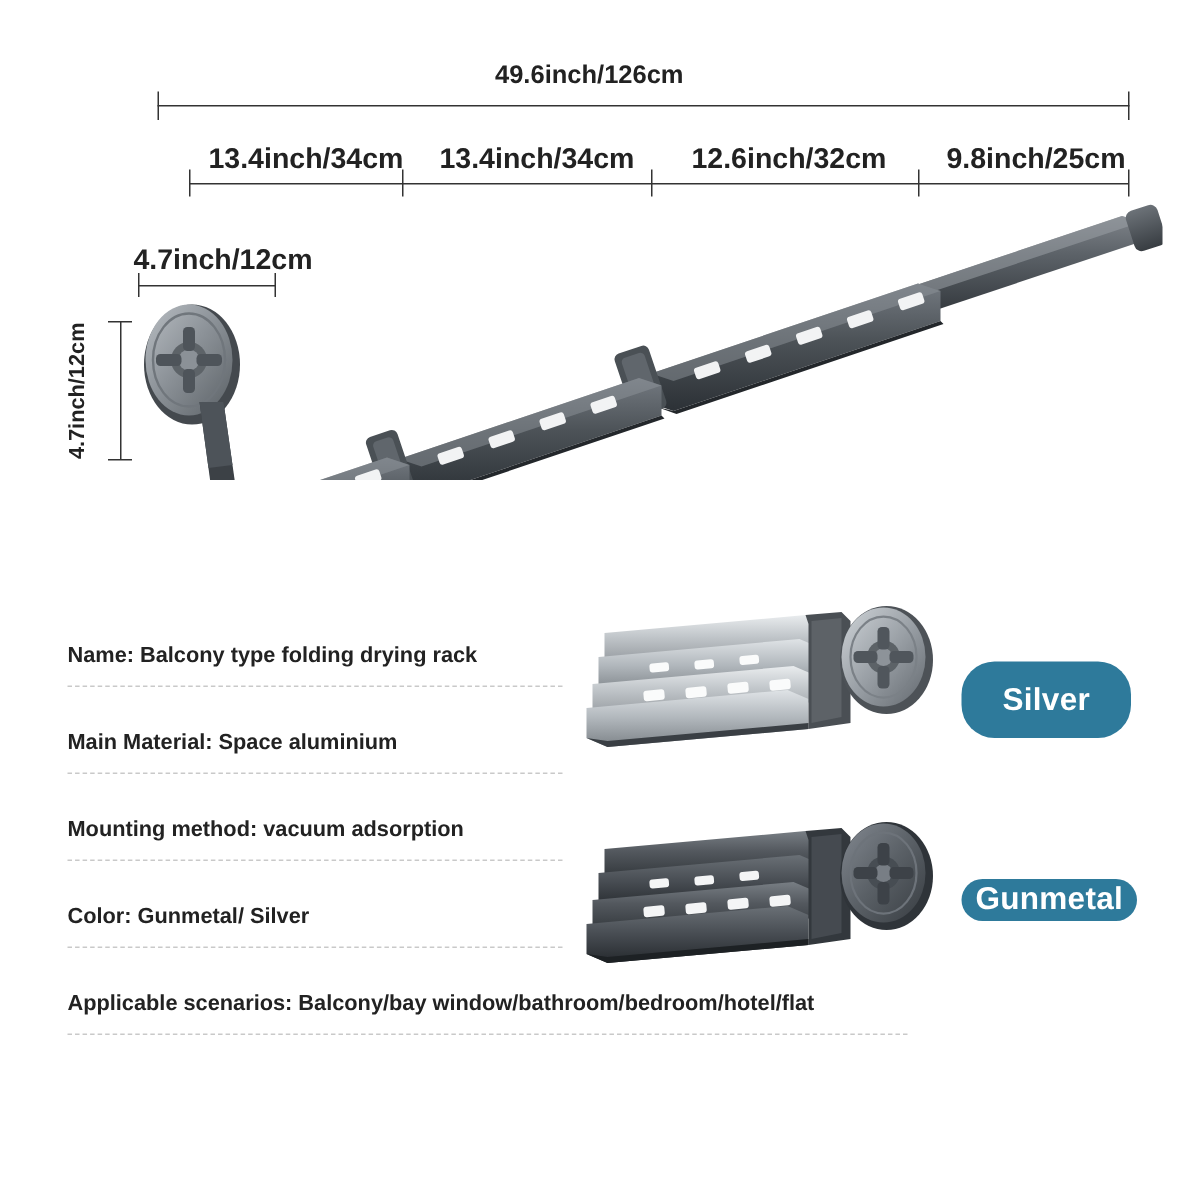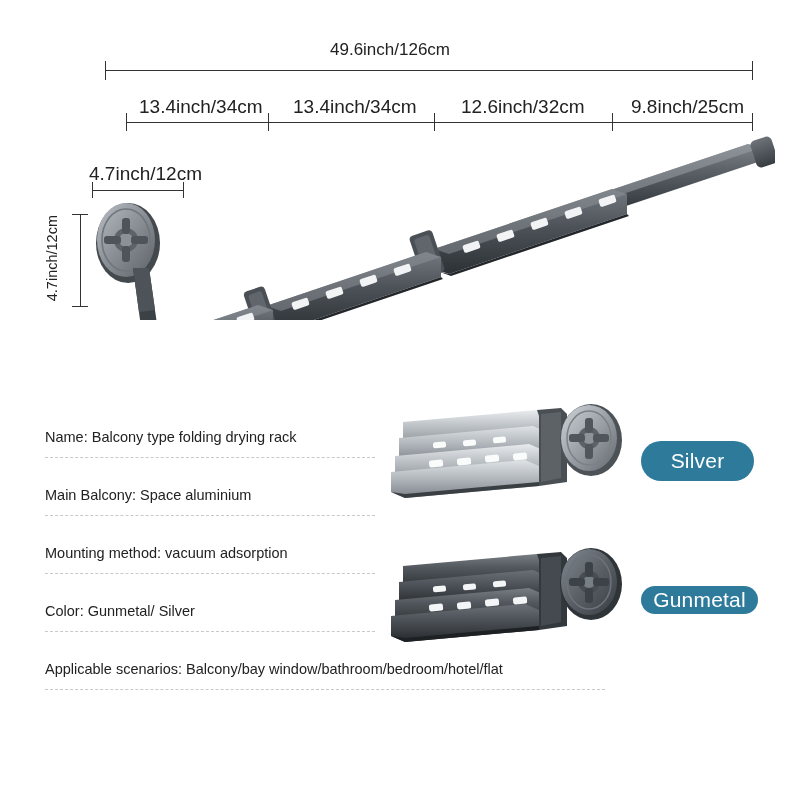--- a/index.html
+++ b/index.html
@@ -11,20 +11,21 @@
     width: 800px;
     height: 800px;
     position: relative;
     font-family: "Liberation Sans", sans-serif;
     color: #1a1a1a;
     overflow: hidden;
   }
   .stage {
     position: absolute;
     inset: 0;
+    font-weight: bold;
   }
 
   
   .dim-label {
     position: absolute;
     font-size: 17px;
     color: #222;
     white-space: nowrap;
   }
   .dim-label.small {
@@ -87,21 +88,21 @@
     font-size: 21px;
     display: flex;
     align-items: center;
     justify-content: center;
     letter-spacing: .2px;
   }
   .badge-silver {
     left: 641px;
     top: 441px;
     width: 113px;
-    height: 40px;
+    height: 51px;
     background: #2e7a9b;
   }
   .badge-gun {
     left: 641px;
     top: 586px;
     width: 117px;
     height: 28px;
     background: #2e7a9b;
   }
 </style>
@@ -239,21 +240,21 @@
   </svg>
 
   <div class="spec-list">
 
     <div class="spec-item">
       <div class="spec-text">Name: Balcony type folding drying rack</div>
       <div class="spec-rule"></div>
     </div>
 
     <div class="spec-item">
-      <div class="spec-text">Main Balcony: Space aluminium</div>
+      <div class="spec-text">Main Material: Space aluminium</div>
       <div class="spec-rule"></div>
     </div>
 
     <div class="spec-item">
       <div class="spec-text">Mounting method: vacuum adsorption</div>
       <div class="spec-rule"></div>
     </div>
 
     <div class="spec-item">
       <div class="spec-text">Color: Gunmetal/ Silver</div>

